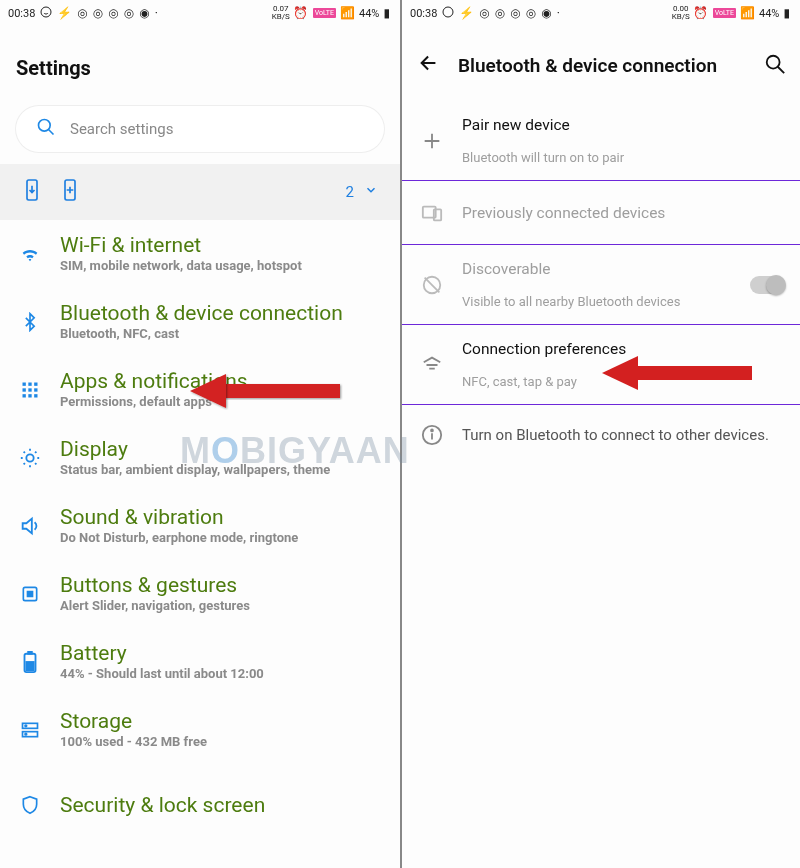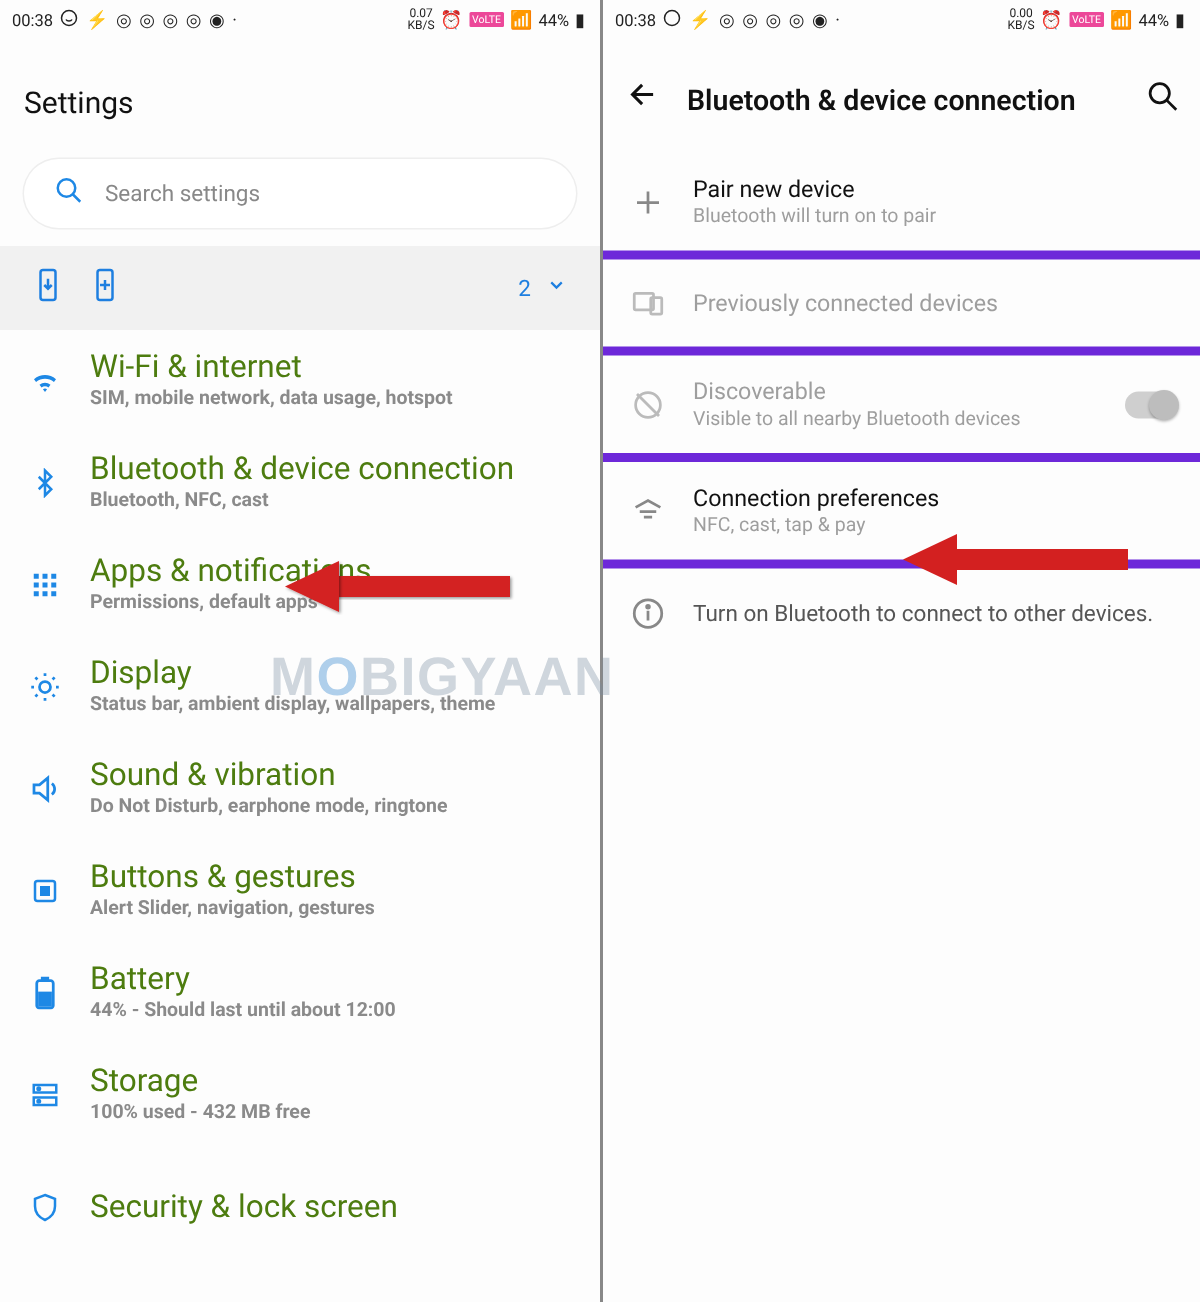--- a/index.html
+++ b/index.html
@@ -35,21 +35,21 @@
   }
   .status-left { display: flex; align-items: center; gap: 5px; }
   .status-right { display: flex; align-items: center; gap: 4px; }
   .status-icon { font-size: 12px; color: #222; }
   .kbs { font-size: 8px; line-height: 8px; text-align: center; }
   .volte {
     font-size: 7px; background:#ec4899; color:#fff; padding:0 2px; border-radius:1px;
     line-height:10px; height:10px; display:inline-flex; align-items:center;
   }
   .settings-title {
-    font-size: 20px; font-weight: 400; color:#111;
+    font-size: 20px; font-weight: 700; color:#111;
     padding: 30px 0 26px 16px;
   }
   .search-box {
     margin: 0 16px 12px 16px;
     background: #fff;
     border-radius: 24px;
     height: 46px;
     display: flex;
     align-items: center;
     padding: 0 20px;
@@ -86,28 +86,28 @@
     display:flex; align-items:center; gap: 18px;
     padding: 26px 14px 22px 16px;
   }
   .back-arrow { font-size: 22px; color:#111; }
   .hr-title { font-size: 19px; font-weight:600; color:#111; flex:1; }
   .search-ico-r { color:#111; }
 
   .bt-item {
     display:flex; align-items:center; gap: 18px;
     padding: 15px 16px 15px 18px;
-    border-bottom: 6px solid #6d28d9;
+    border-bottom: 1px solid #6d28d9;
     min-height: 64px;
   }
   .bt-icon { width:24px; height:24px; display:flex; align-items:center; justify-content:center; color:#888; }
   .bt-text { flex:1; }
   .bt-title { font-size: 15.5px; color:#111; }
   .bt-title.disabled { color:#9e9e9e; }
-  .bt-sub { font-size:13px; color:#9e9e9e; margin-top:2px; }
+  .bt-sub { font-size:13px; color:#9e9e9e; margin-top:16px; }
   .toggle {
     width:34px; height:18px; border-radius:10px; background:#cfcfcf; position:relative;
   }
   .toggle .knob {
     width:20px; height:20px; border-radius:50%; background:#bdbdbd;
     position:absolute; right:-2px; top:-1px; box-shadow:0 1px 2px rgba(0,0,0,.3);
   }
   .info-row {
     display:flex; align-items:center; gap:18px; padding: 18px 16px 18px 18px;
   }

